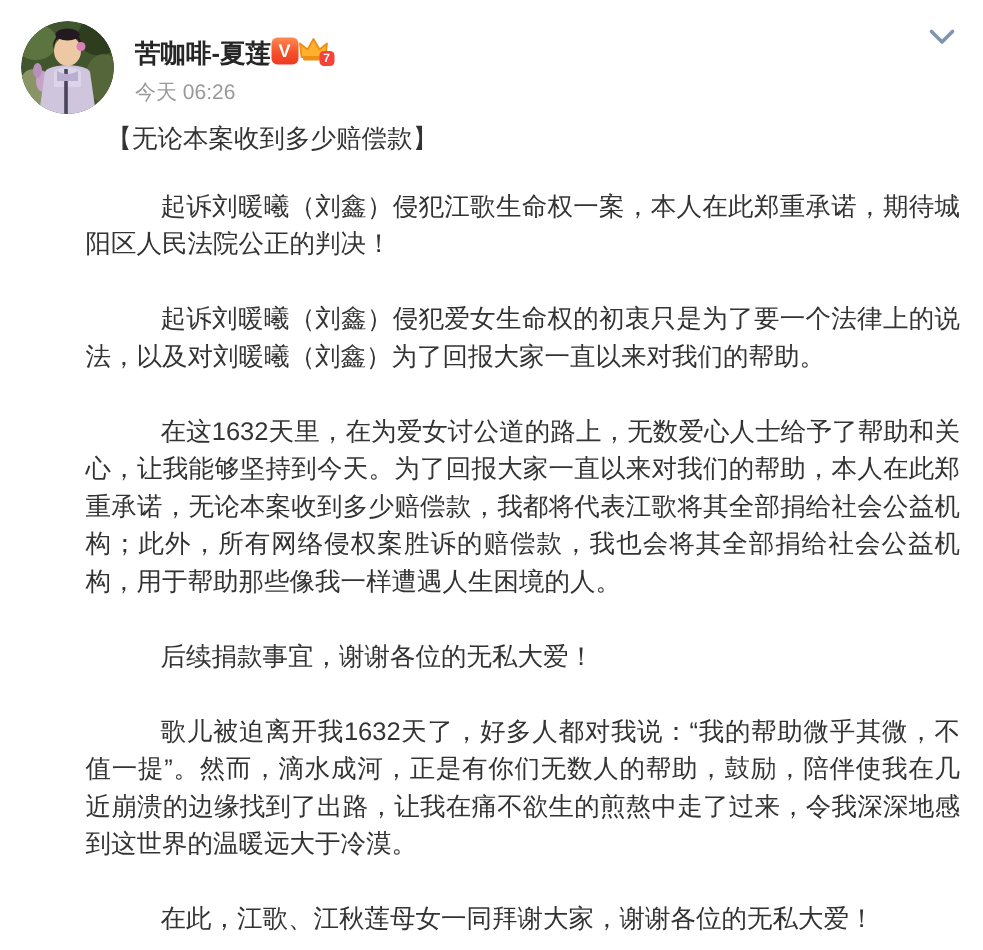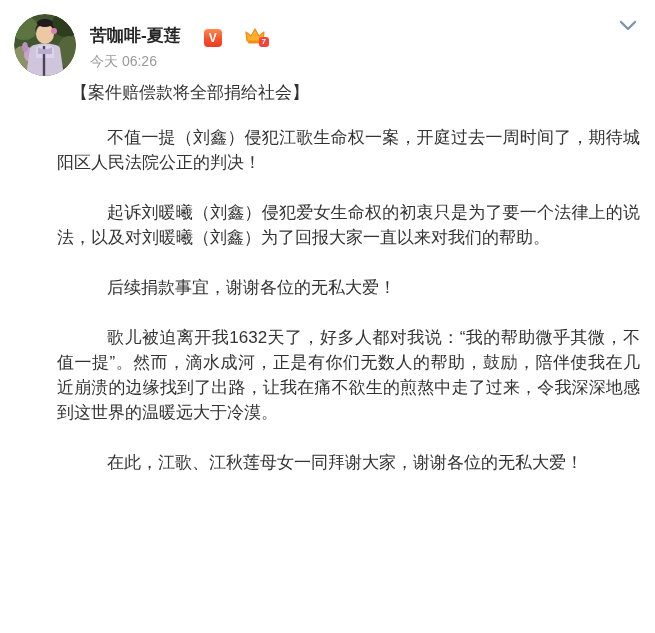--- a/index.html
+++ b/index.html
@@ -31,22 +31,22 @@
     flex: 0 0 auto;
     cursor: pointer;
   }
   .avatar svg { display: block; }
   .header-info {
     margin-left: 14px;
     padding-top: 11px;
   }
   .name-row {
     display: flex;
-    align-items: flex-end;
-    gap: 23px;
+    align-items: flex-start;
+    gap: 0;
     line-height: 22px;
   }
   .username {
     font-size: 17px;
     font-weight: bold;
     color: #262626;
     cursor: pointer;
   }
   .v-badge {
     width: 18px;
@@ -166,21 +166,22 @@
 
     <div class="chevron">
       <svg width="18" height="12" viewBox="0 0 18 12">
         <polyline points="2,2 9,9 16,2" fill="none" stroke="#7f95ad" stroke-width="2.4" stroke-linecap="round" stroke-linejoin="round"></polyline>
       </svg>
     </div>
 
   </div>
 
   <div class="post-body">
-    <p class="post-title">【案件赔偿款将全部捐给社会】</p>
-    <p class="para">不值一提（刘鑫）侵犯江歌生命权一案，开庭过去一周时间了，期待城阳区人民法院公正的判决！</p>
+    <p class="post-title">【无论本案收到多少赔偿款】</p>
+    <p class="para">起诉刘暖曦（刘鑫）侵犯江歌生命权一案，本人在此郑重承诺，期待城阳区人民法院公正的判决！</p>
     <p class="para">起诉刘暖曦（刘鑫）侵犯爱女生命权的初衷只是为了要一个法律上的说法，以及对刘暖曦（刘鑫）为了回报大家一直以来对我们的帮助。</p>
+    <p class="para">在这1632天里，在为爱女讨公道的路上，无数爱心人士给予了帮助和关心，让我能够坚持到今天。为了回报大家一直以来对我们的帮助，本人在此郑重承诺，无论本案收到多少赔偿款，我都将代表江歌将其全部捐给社会公益机构；此外，所有网络侵权案胜诉的赔偿款，我也会将其全部捐给社会公益机构，用于帮助那些像我一样遭遇人生困境的人。</p>
     <p class="para">后续捐款事宜，谢谢各位的无私大爱！</p>
     <p class="para">歌儿被迫离开我1632天了，好多人都对我说：“我的帮助微乎其微，不值一提”。然而，滴水成河，正是有你们无数人的帮助，鼓励，陪伴使我在几近崩溃的边缘找到了出路，让我在痛不欲生的煎熬中走了过来，令我深深地感到这世界的温暖远大于冷漠。</p>
     <p class="para">在此，江歌、江秋莲母女一同拜谢大家，谢谢各位的无私大爱！</p>
   </div>
 
 </div>
 
 </body></html>

